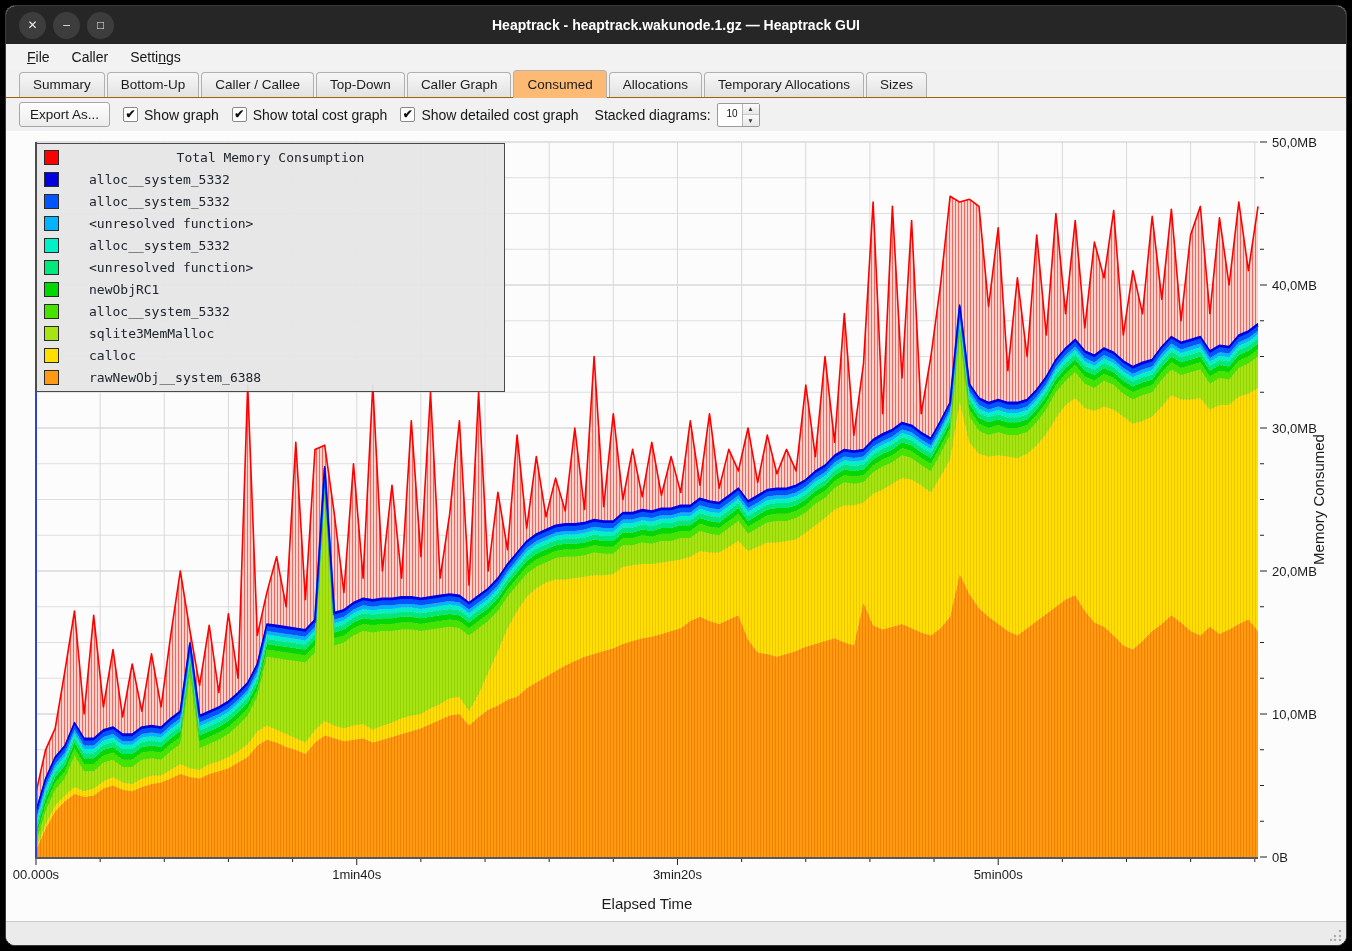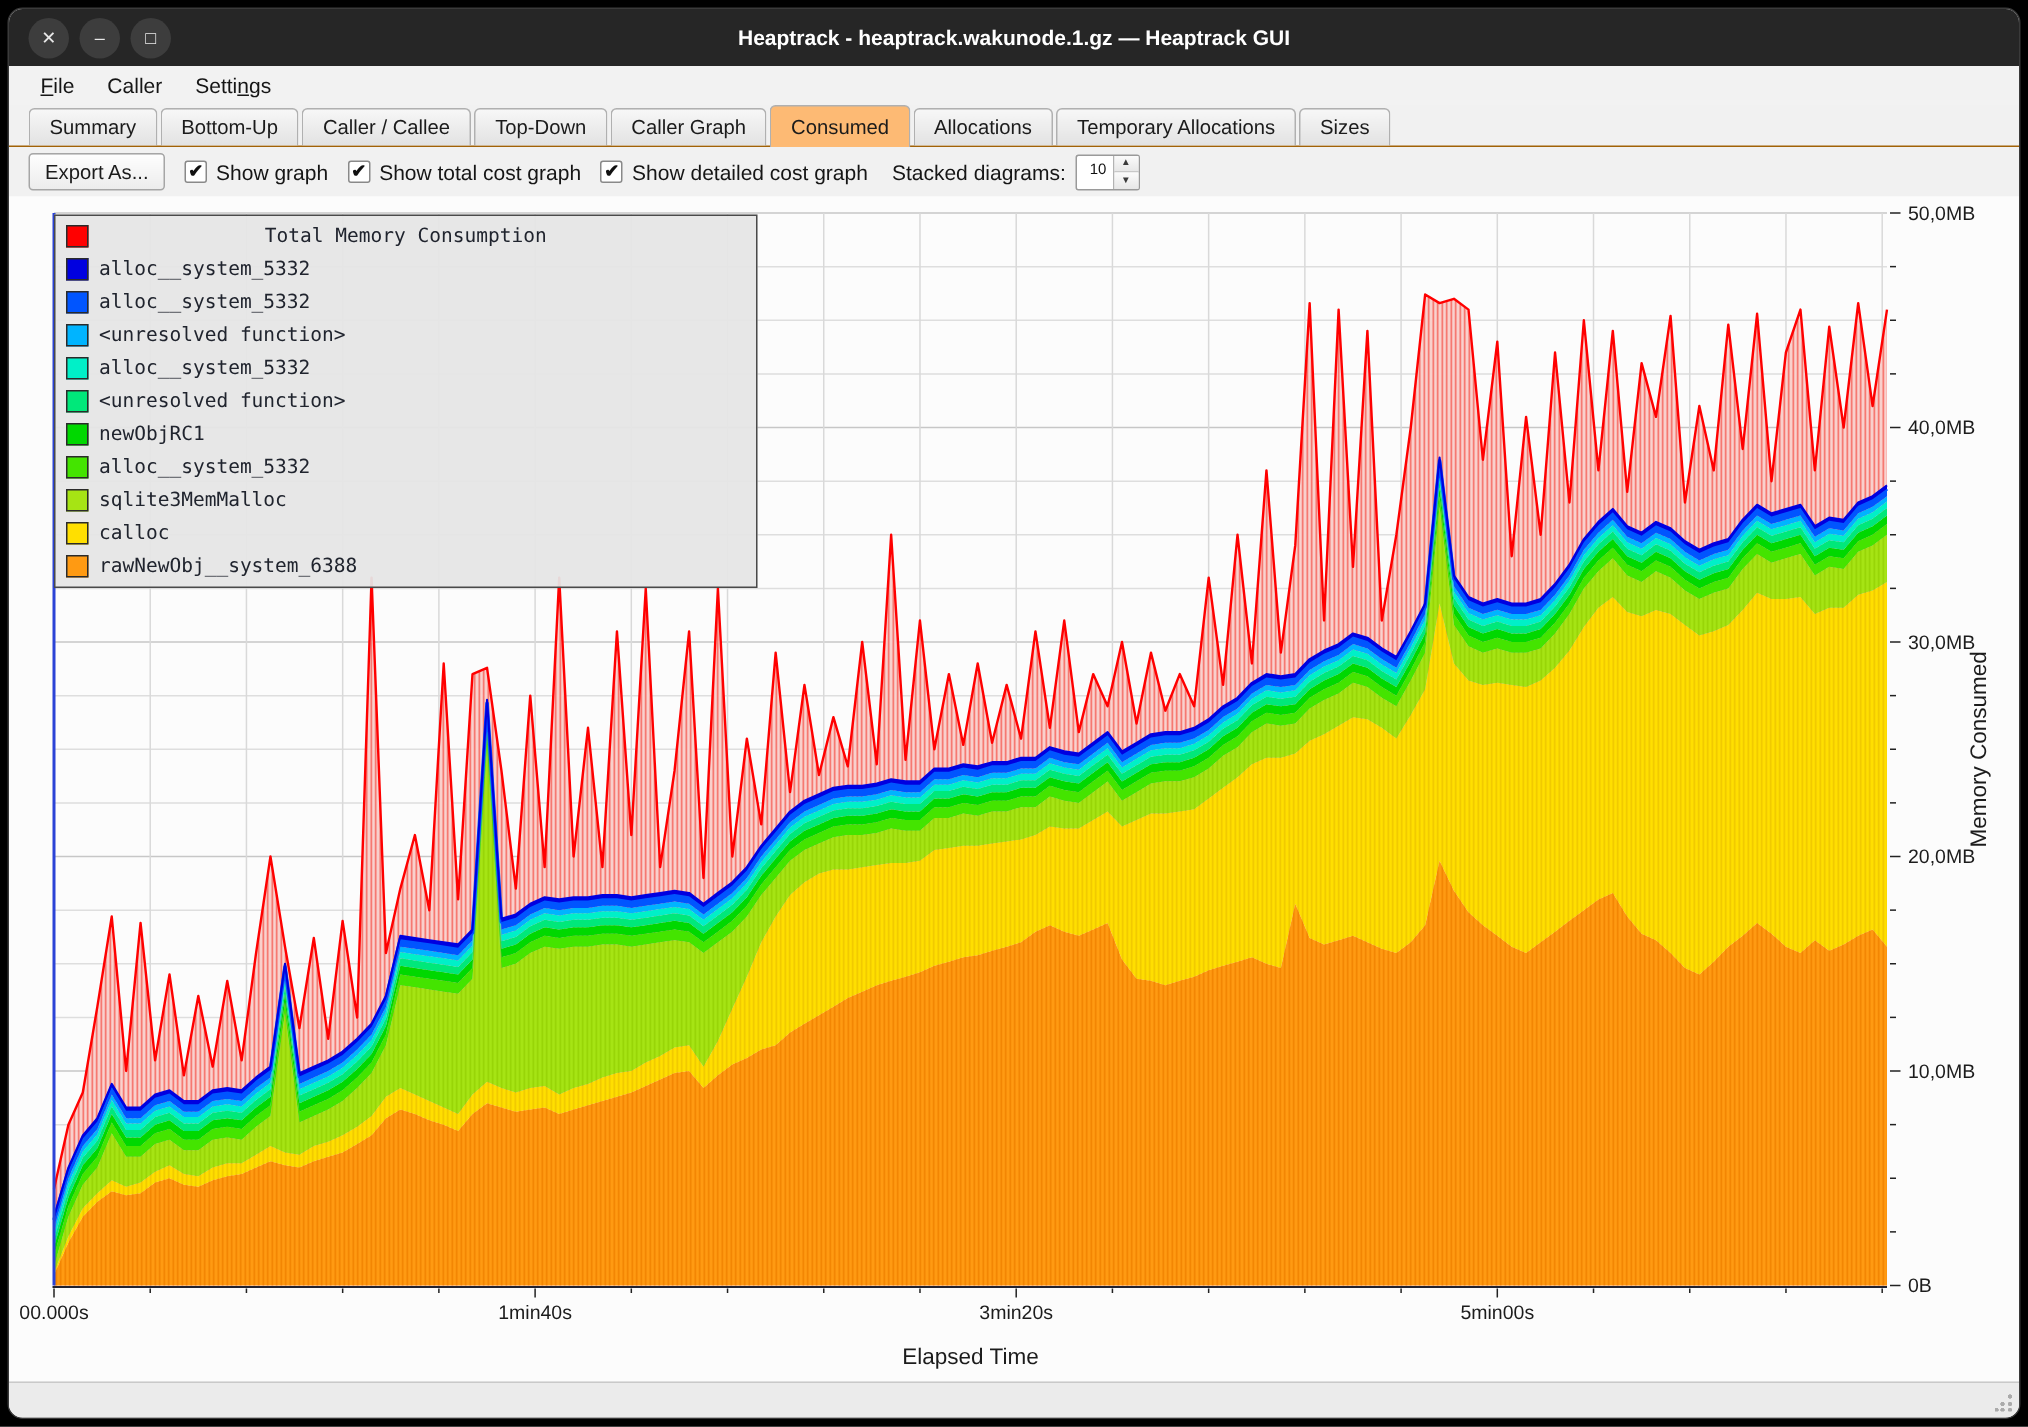--- a/index.html
+++ b/index.html
@@ -43,21 +43,21 @@
     color:#3a3a3a; background:linear-gradient(#fbfbfb,#e7e7e7); }
   .spin-btn:first-child { border-bottom:1px solid #c8c8c8; }
   
   .chart-area { position:relative; flex:1; background:#fcfcfc; }
   .chart-area svg { position:absolute; left:0; top:0; }
   .legend { position:absolute; left:30px; top:12px; width:469px;
     background:rgba(229,229,229,0.94); border:1px solid #4a4a4a; padding:2px 0 3px 0; z-index:5;
     font-family:"DejaVu Sans Mono", monospace; font-size:13px; color:#20242e; }
   .legend-row { display:flex; align-items:center; height:22px; padding-left:7px; position:relative; }
   .legend-swatch { width:15px; height:15px; border:1px solid #2a2a2a; flex:none; }
-  .legend-row .lbl { margin-left:7px; white-space:pre;text-align:right; }
+  .legend-row .lbl { margin-left:30px; white-space:pre;text-align:right; }
   .legend-row.title .lbl { position:absolute; left:0; right:0; text-align:center; margin-left:0; }
   
   .statusbar { height:24px; background:#ebebeb; border-top:1px solid #c9c9c9; position:relative; flex:none; }
   .grip { position:absolute; right:4px; bottom:4px; width:12px; height:12px;
     background:
       radial-gradient(circle at 10px 2px, #aaa 1.3px, transparent 1.6px),
       radial-gradient(circle at 10px 7px, #aaa 1.3px, transparent 1.6px),
       radial-gradient(circle at 5px 7px,  #aaa 1.3px, transparent 1.6px),
       radial-gradient(circle at 10px 11px,#aaa 1.3px, transparent 1.6px),
       radial-gradient(circle at 5px 11px, #aaa 1.3px, transparent 1.6px),

